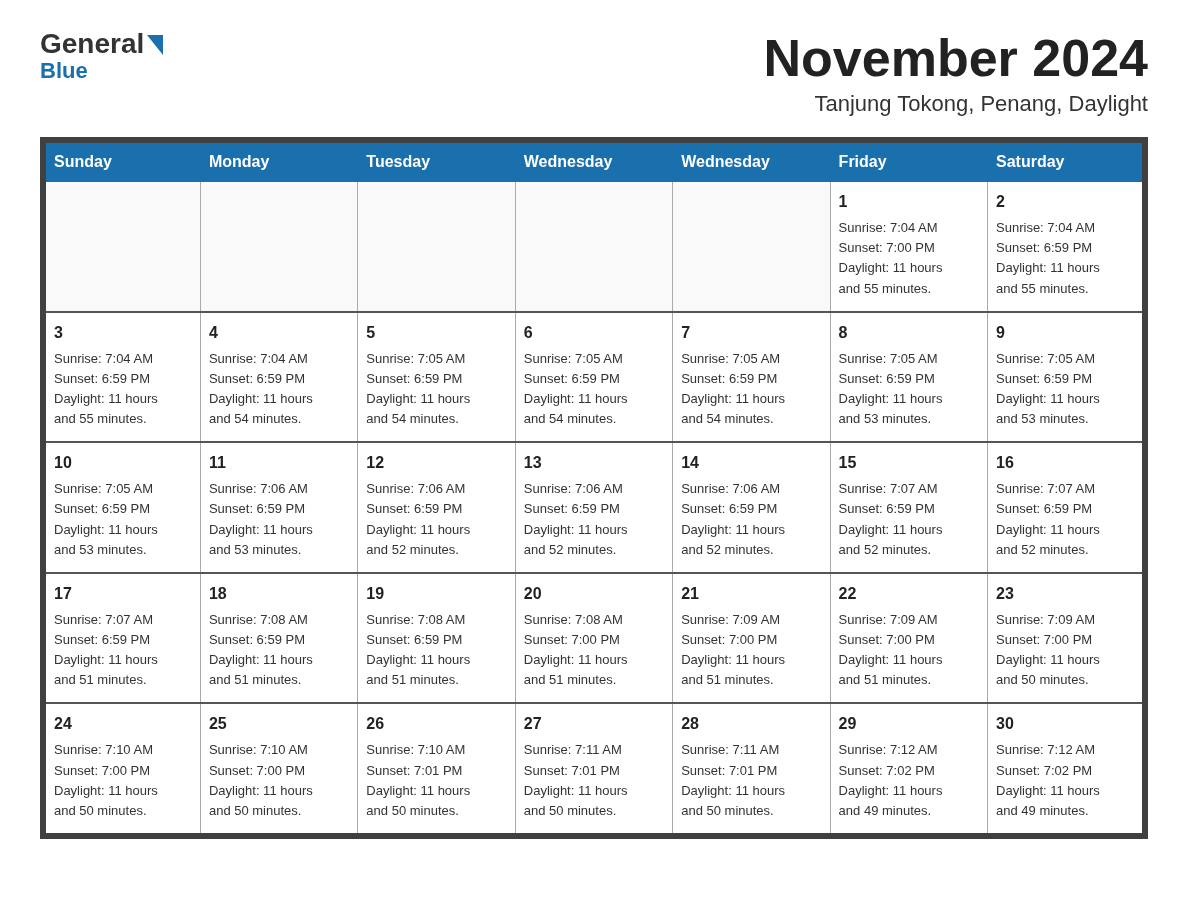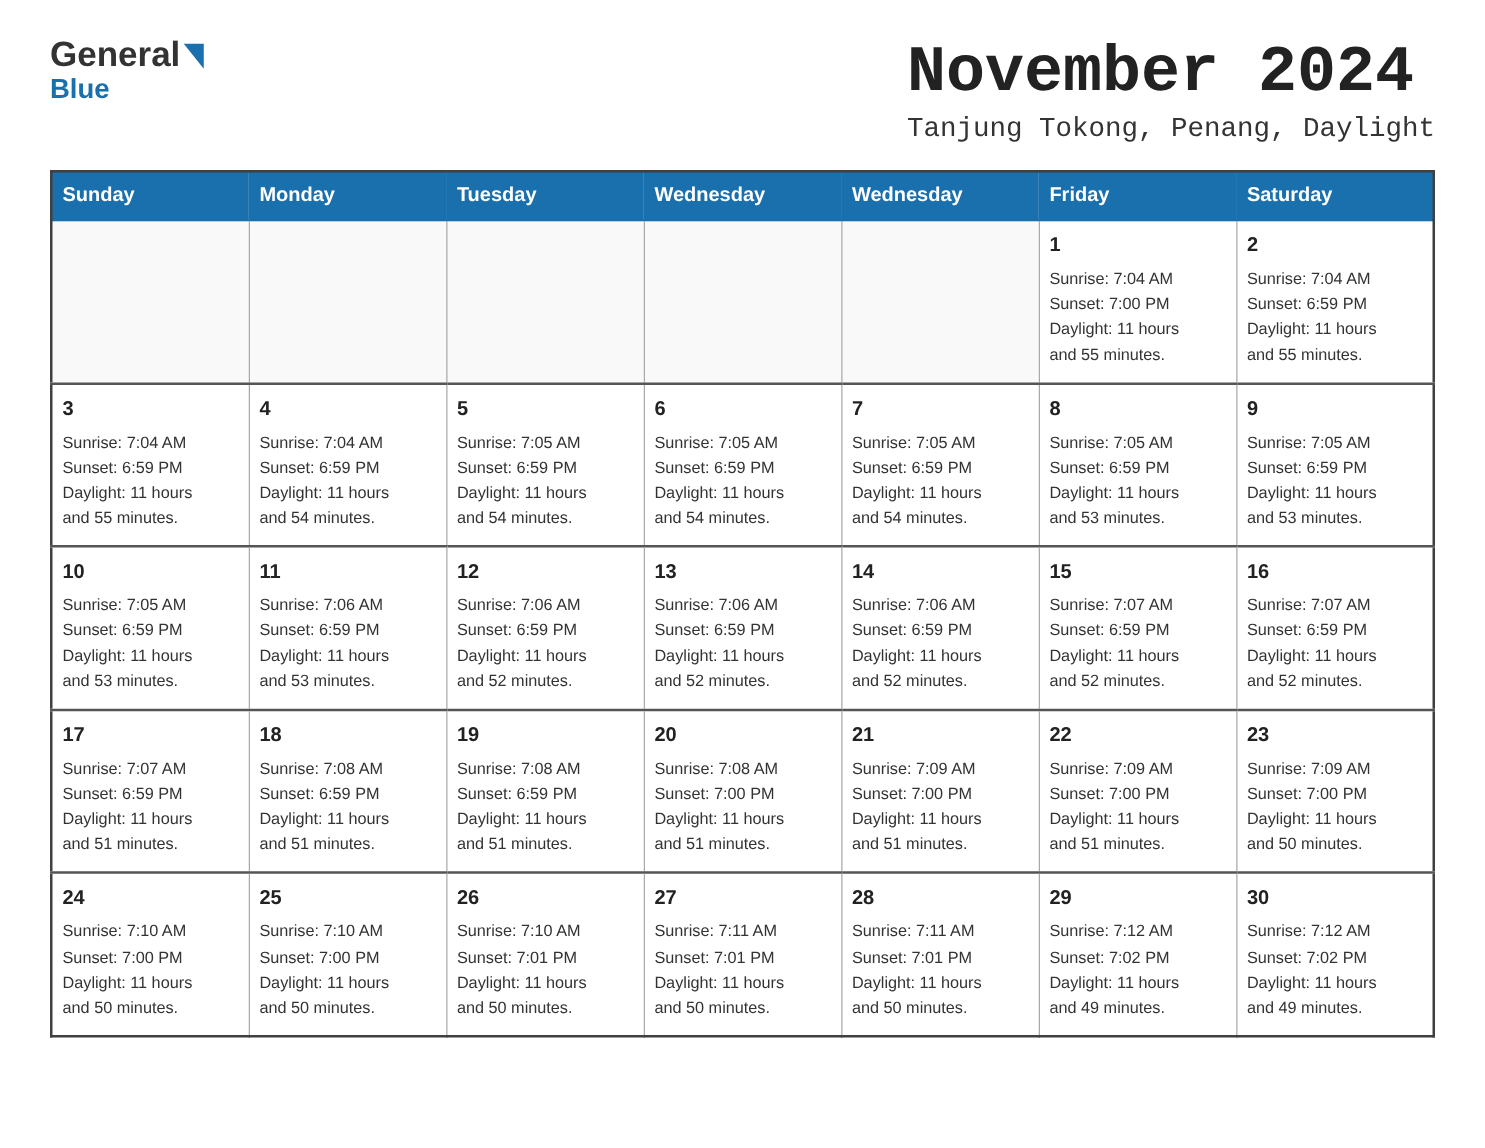--- a/index.html
+++ b/index.html
@@ -27,38 +27,37 @@
       font-weight: bold;
       color: #333;
       line-height: 1;
     }
     .logo-blue {
       font-size: 22px;
       font-weight: bold;
       color: #1a6fad;
     }
     .title-section {
-      text-align: left;
-      font-family: Liberation Mono, monospace;
+      text-align: right;
     }
     .main-title {
       font-size: 52px;
       font-weight: bold;
       color: #222;
       line-height: 1.1;
     }
     .subtitle {
       font-size: 22px;
       color: #333;
       margin-top: 4px;
     }
     .calendar {
       width: 100%;
       border-collapse: collapse;
-      border: 2px solid #404040;
+      border: 6px solid #404040;
     }
     .calendar thead tr th {
       background-color: #1a6fad;
       color: #fff;
       font-size: 16px;
       font-weight: bold;
       padding: 10px 8px;
       text-align: left;
       border: 1px solid #1a6fad;
     }

